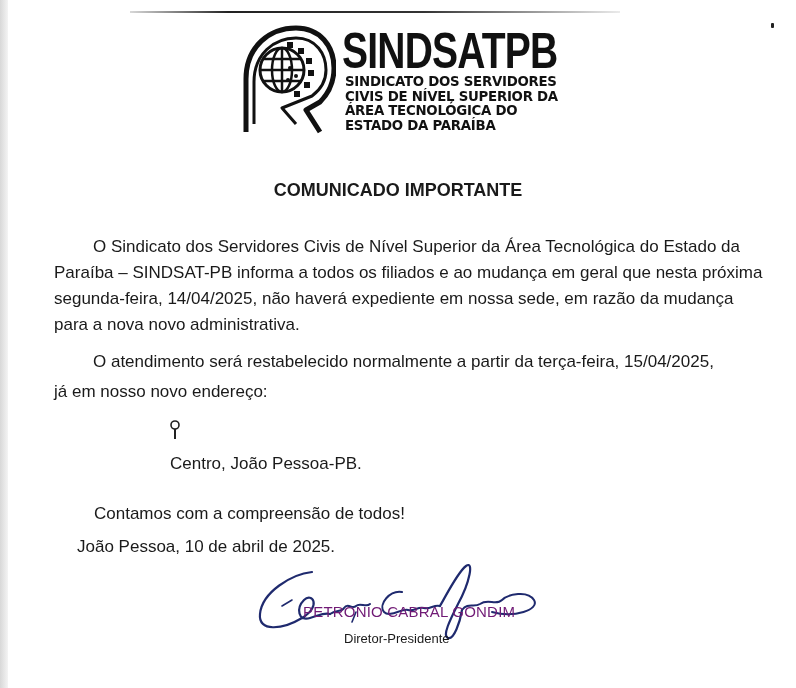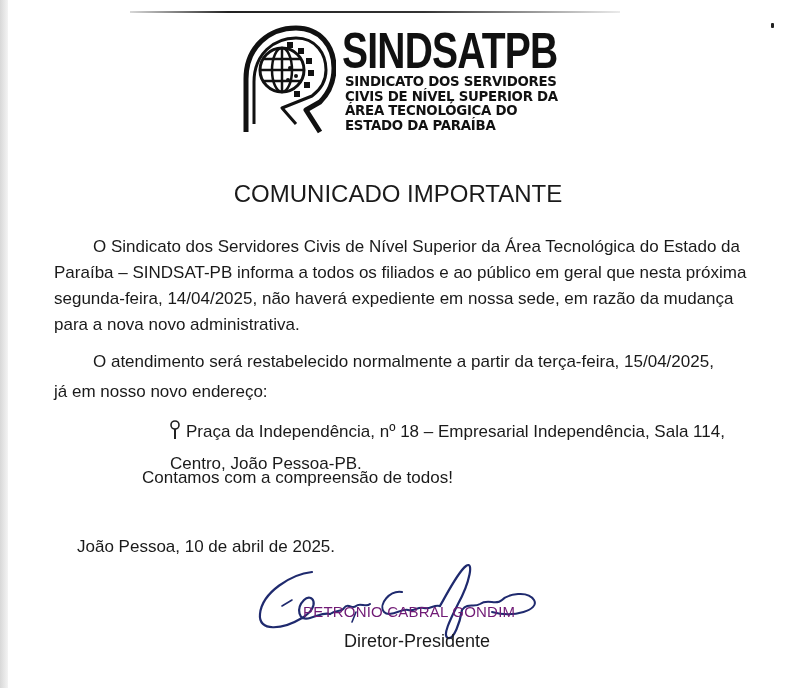--- a/index.html
+++ b/index.html
@@ -69,22 +69,22 @@
       transform-origin: left top;
     }
     .logo-sub div { white-space: nowrap; }
 
     .heading {
       position: absolute;
       left: 0; width: 796px;
       top: 180px;
       text-align: center;
       font-family: "Liberation Sans", sans-serif;
-      font-weight: 400;
-      font-size: 24px;
+      font-weight: 700;
+      font-size: 18px;
       color: #1a1a1a;
       letter-spacing: 0px;
     }
     .body-text {
       font-family: "Liberation Sans", sans-serif;
       font-size: 17px;
       color: #1a1a1a;
       position: absolute;
       white-space: nowrap;
     }
@@ -108,21 +108,21 @@
       font-family: "Liberation Sans", sans-serif;
       font-size: 15px;
       color: #701a75;
       white-space: nowrap;
       letter-spacing: 0.2px;
     }
     .sig-role {
       position: absolute;
       left: 344px; top: 631px;
       font-family: "Liberation Sans", sans-serif;
-      font-size: 18px;
+      font-size: 13px;
       color: #1a1a1a;
       white-space: nowrap;
     }
   </style>
 </head>
 <body>
 
 <div class="left-edge"></div>
 <div class="top-rule"></div>
 <div class="speck" style="left:771px; top:23px;"></div>
@@ -160,21 +160,21 @@
   </div>
 </div>
 
 <div class="heading">COMUNICADO IMPORTANTE</div>
 
 <div class="body-text" style="left:0; top:0;">
   <div class="line" style="left:93px; top:237px;">
     <span>O Sindicato dos Servidores Civis de Nível Superior da Área Tecnológica do Estado da</span>
   </div>
   <div class="line" style="left:54px; top:263px;">
-    <span>Paraíba – SINDSAT-PB informa a todos os filiados e ao público em geral que </span><span class="b">nesta próxima</span>
+    <span>Paraíba – SINDSAT-PB informa a todos os filiados e ao mudança em geral que </span><span class="b">nesta próxima</span>
   </div>
   <div class="line" style="left:54px; top:289px;text-align:center;">
     <span class="b">segunda-feira, 14/04/2025, não haverá expediente</span><span> em nossa sede, em razão da mudança</span>
   </div>
   <div class="line" style="left:54px; top:315px;">
     <span>para a nova novo administrativa.</span>
   </div>
 </div>
 
 <div class="body-text" style="left:0; top:0;">
@@ -184,28 +184,28 @@
   <div class="line" style="left:54px; top:382px;">
     <span class="b">já</span><span> em nosso novo endereço:</span>
   </div>
 </div>
 
 <div class="body-text b" style="left:0; top:0;">
   <div class="line" style="left:170px; top:420px;">
     <svg class="pin" viewBox="0 0 10 20">
       <circle cx="5" cy="5" r="4" fill="none" stroke="#222" stroke-width="1.6"></circle>
       <line x1="5" y1="9" x2="5" y2="19" stroke="#222" stroke-width="2"></line>
-    </svg><span>Praça da Independência, nº 18 – Empresarial Independência, Sala 114,</span>
+    </svg>
   </div>
   <div class="line" style="left:170px; top:454px;">
     <span>Centro, João Pessoa-PB.</span>
   </div>
 </div>
 
-<div class="body-text" style="left:94px; top:468px;margin-left:48px;">Contamos com a compreensão de todos!</div>
+<div class="body-text" style="left:94px; top:504px;">Contamos com a compreensão de todos!</div>
 <div class="body-text" style="left:77px; top:537px;">João Pessoa, 10 de abril de 2025.</div>
 
 <svg class="signature" viewBox="0 0 290 110">
   <path d="M60 20 C40 22 10 40 8 62 C6 80 30 78 50 66 C70 54 60 40 52 48 C44 56 46 70 58 66 C66 64 72 60 78 62" fill="none" stroke="#1f2a6e" stroke-width="2.2" stroke-linecap="round"></path>
   <path d="M78 62 C84 58 90 60 92 56 C96 50 100 58 104 54 C108 50 114 56 118 52" fill="none" stroke="#1f2a6e" stroke-width="2" stroke-linecap="round"></path>
   <path d="M150 40 C138 38 126 52 132 60 C138 66 150 56 156 58 C162 60 166 54 172 56 C178 58 182 52 188 54" fill="none" stroke="#1f2a6e" stroke-width="2" stroke-linecap="round"></path>
   <path d="M188 54 C196 40 206 20 214 14 C222 8 218 30 206 52 C198 68 190 84 196 86 C202 88 208 70 210 58" fill="none" stroke="#1f2a6e" stroke-width="2.2" stroke-linecap="round"></path>
   <path d="M210 58 C216 50 222 56 228 52 C236 46 244 54 250 48 C256 42 276 38 282 48 C288 58 262 66 240 60" fill="none" stroke="#1f2a6e" stroke-width="2" stroke-linecap="round"></path>
   <path d="M30 54 L40 48 M100 70 L104 60" fill="none" stroke="#1f2a6e" stroke-width="1.6" stroke-linecap="round"></path>
 </svg>

